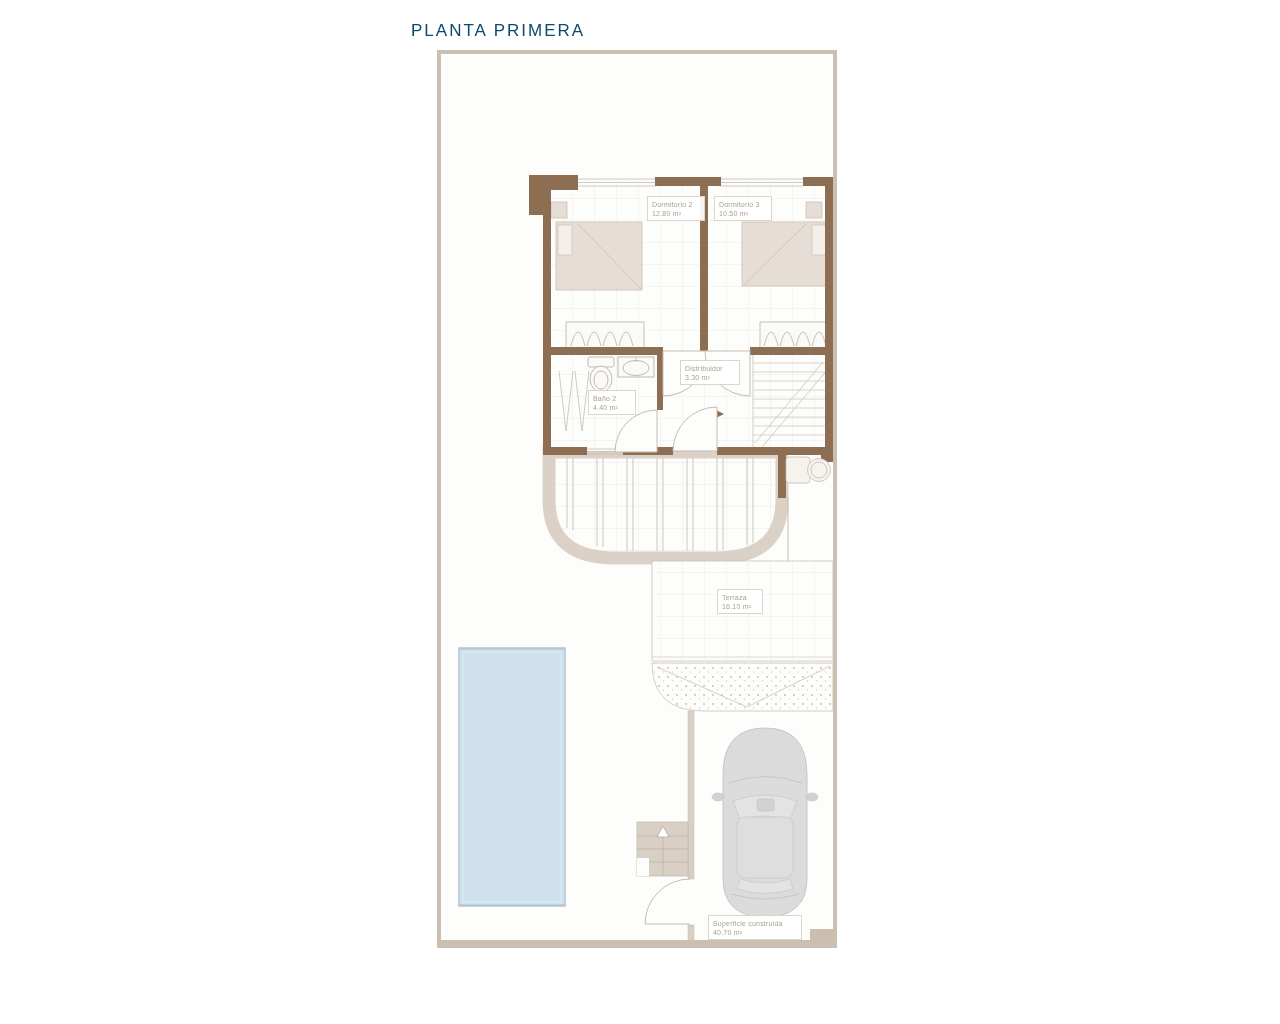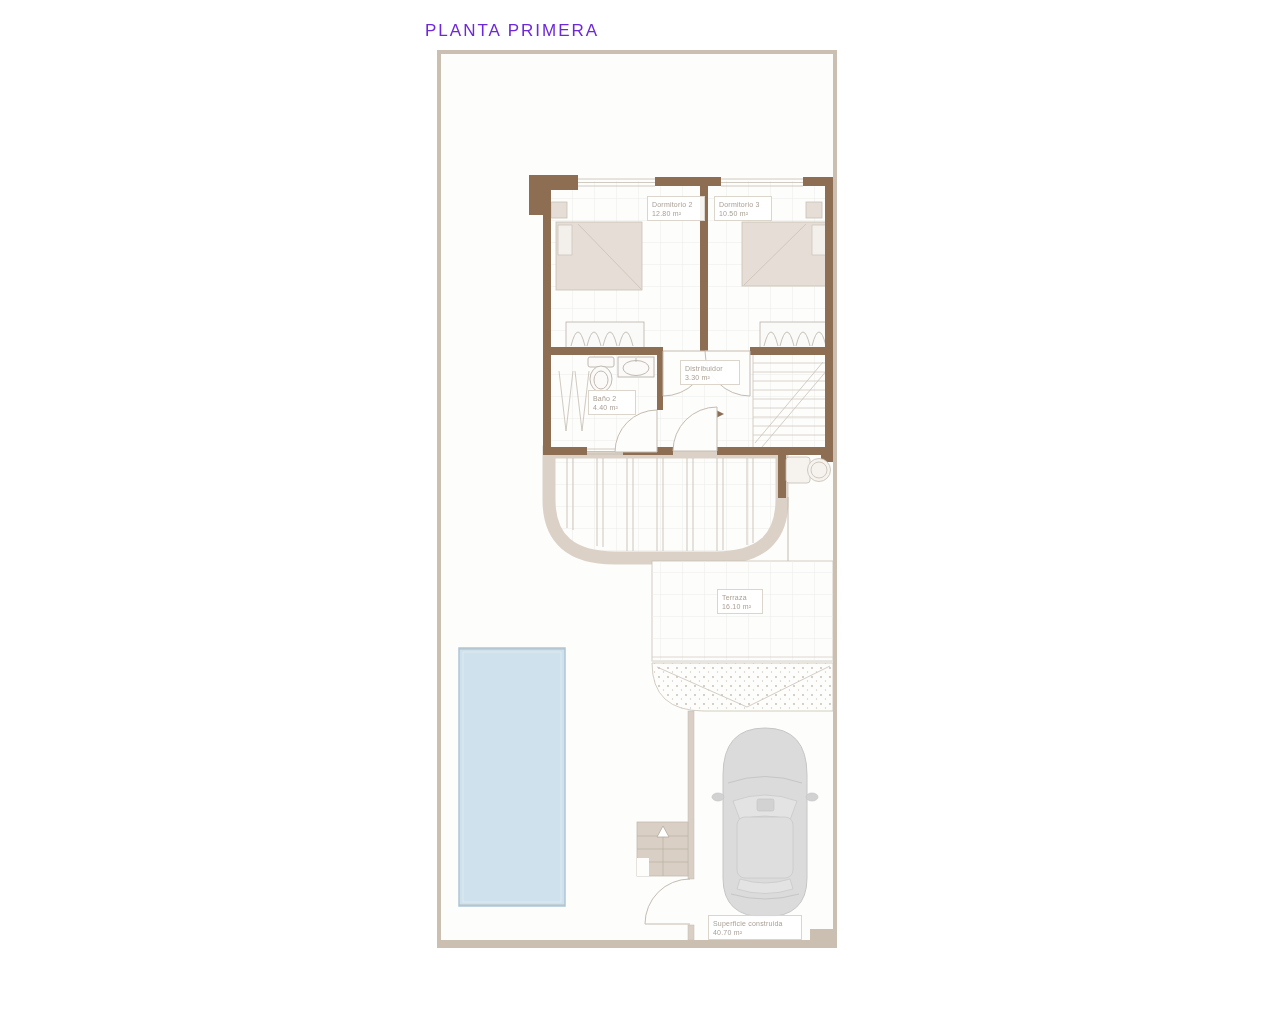--- a/index.html
+++ b/index.html
@@ -2,22 +2,22 @@
 <html><head>
 <meta charset="utf-8">
 <style>
   html,body{margin:0;padding:0;background:#ffffff;}
   #stage{
     position:relative;width:1280px;height:1024px;background:#ffffff;
     overflow:hidden;font-family:"Liberation Sans",sans-serif;
   }
   #plan-svg{position:absolute;left:0;top:0;width:1280px;height:1024px;}
   .page-title{
-    position:absolute;left:425px;top:21px;
-    font-size:17px;font-weight:400;letter-spacing:2px;color:#6d28d9;
+    position:absolute;left:411px;top:21px;
+    font-size:17px;font-weight:400;letter-spacing:2px;color:#0c4a6e;
   }
   .room-label{
     position:absolute;box-sizing:border-box;
     background:rgba(255,255,255,0.92);
     border:1px solid #dcd5cb;
     padding:3px 3px 2px 4px;
     font-size:7px;line-height:1.3;color:#a89e92;
     letter-spacing:0.2px;white-space:nowrap;
   }
 </style>

